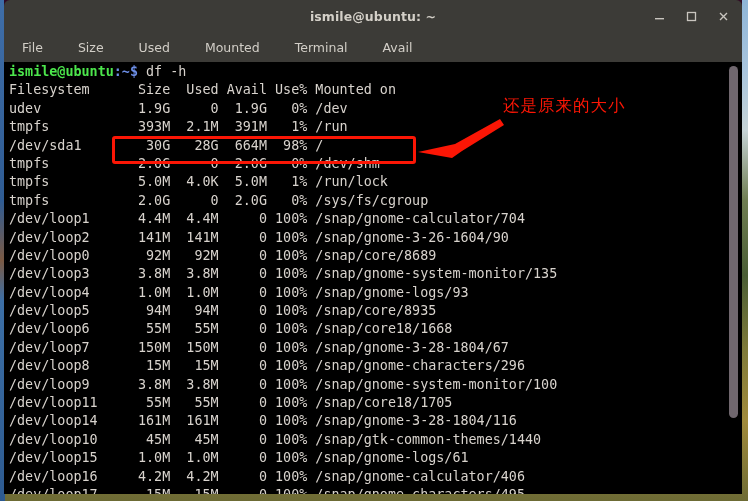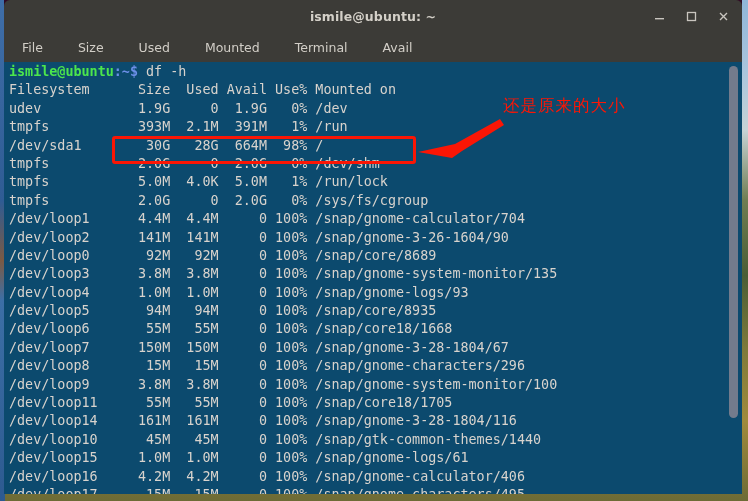--- a/index.html
+++ b/index.html
@@ -102,21 +102,21 @@
     font-size: 12.5px;
     color: #d2cec7;
     padding: 3px 9px;
     border-radius: 3px;
     white-space: nowrap;
   }
 
   #term-body {
     position: relative;
     flex: 1 1 auto;
-    background: #0c4a6e;
+    background: #000000;
     overflow: hidden;
   }
 
   #term-text {
     position: absolute;
     left: 5px;
     top: 1px;
     font-family: "DejaVu Sans Mono", monospace;
     font-size: 13.4px;
     line-height: 18.4px;

